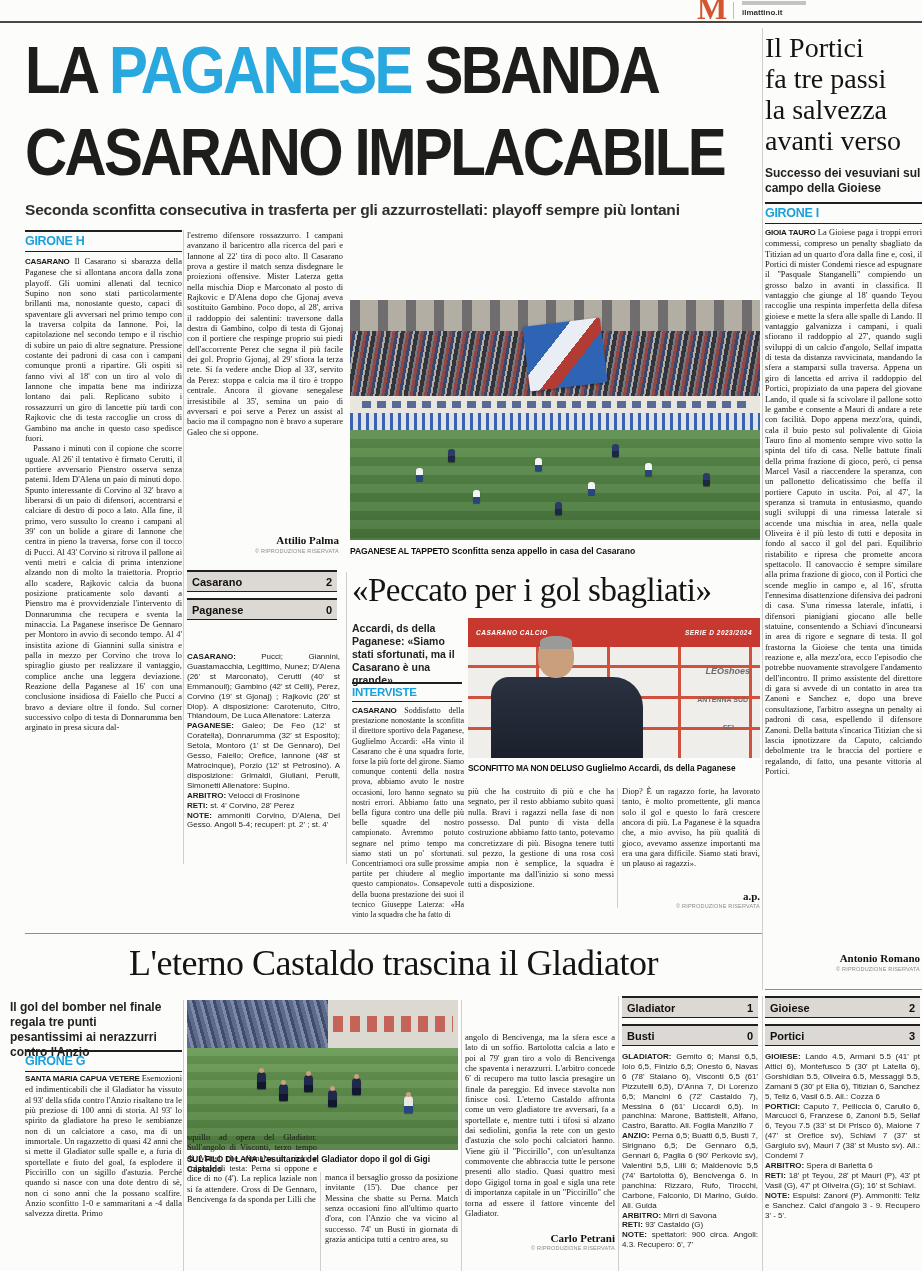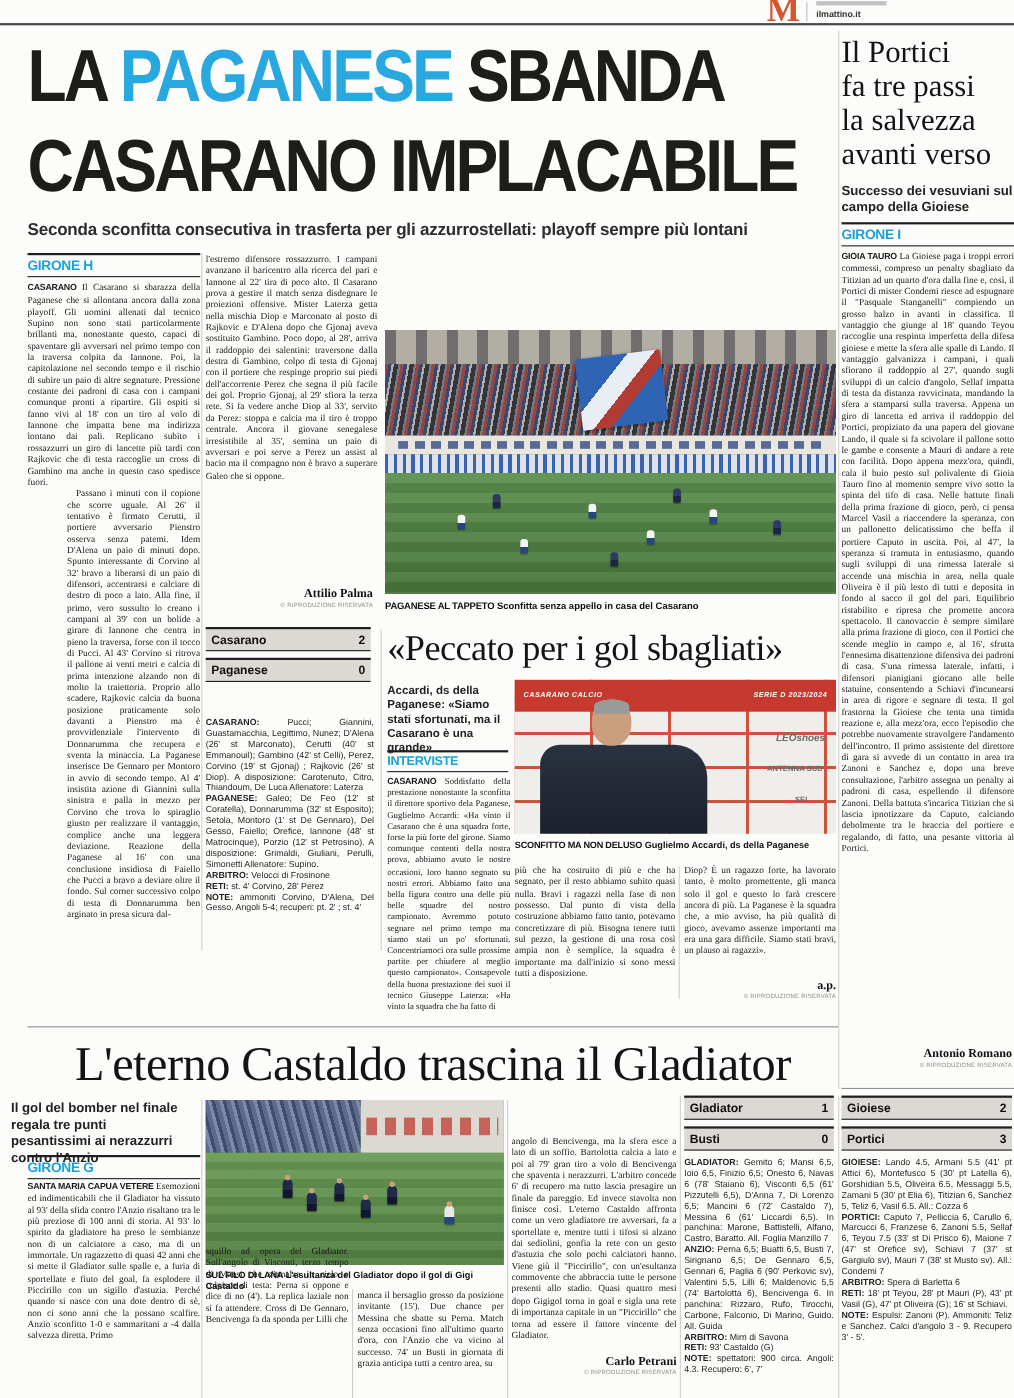--- a/index.html
+++ b/index.html
@@ -21,41 +21,41 @@
                  transform:scaleX(0.87);transform-origin:0 50%;line-height:80px;}
   .team-blue{color:#29a8e0;}
   .subhead{font-size:15.5px;font-weight:bold;color:#2e2e2e;letter-spacing:-0.2px;}
   
   .sec-label{font-weight:bold;font-size:12.5px;color:#1aa0dc;border-top:2px solid #1f1f1f;border-bottom:1px solid #1f1f1f;
              padding:2px 0 3px 0;letter-spacing:-0.3px;}
   
   .body-text{font-family:"Liberation Serif","DejaVu Serif",serif;font-size:8.5px;line-height:10.35px;
              text-align:justify;color:#181818;}
   .body-text p{margin:0 0 0 0;}
-  .body-text p.indent{text-indent:8px;margin-left:36px;}
+  .body-text p.indent{text-indent:8px;}
   .lead-word{font-family:"Liberation Sans",sans-serif;font-weight:bold;font-size:8px;letter-spacing:-0.2px;}
   .small-text{font-size:8px;line-height:10.2px;}
   .byline{font-family:"Liberation Serif",serif;font-weight:bold;font-size:11px;text-align:right;color:#111;}
   .copyright{font-size:5.5px;color:#8a8a8a;text-align:right;letter-spacing:0.2px;}
   
   .caption{font-size:8.6px;font-weight:bold;color:#101010;}
   .cap-lead{font-weight:bold;letter-spacing:-0.2px;}
   
   .score-row{display:flex;justify-content:space-between;align-items:center;height:19px;background:#dcd8d3;
              border-top:2px solid #1f1f1f;border-bottom:1px solid #1f1f1f;padding:0 5px;
              font-size:11px;font-weight:bold;color:#0f0f0f;margin-bottom:6px;}
   .lineups{font-size:8px;line-height:9.9px;color:#1f1f1f;text-align:justify;}
   .lineups p{margin:0;}
   .lineups .lbl{font-weight:bold;}
   
   .quote-headline{font-family:"Liberation Serif",serif;font-size:33px;color:#141414;letter-spacing:-0.5px;white-space:nowrap;}
   .int-standfirst{font-size:10.5px;line-height:13px;font-weight:bold;color:#222;}
   .r-headline{font-family:"Liberation Serif",serif;font-size:28px;line-height:31px;color:#141414;}
   .r-standfirst{font-size:12px;line-height:15px;font-weight:bold;color:#222;}
-  .b-headline{font-family:"Liberation Serif",serif;font-size:44px;color:#141414;text-align:center;letter-spacing:-0.5px;}
+  .b-headline{font-family:"Liberation Serif",serif;font-size:36px;color:#141414;text-align:center;letter-spacing:-0.5px;}
   .b-standfirst{font-size:12px;line-height:15px;font-weight:bold;color:#222;}
   
   .photo1{background:#7a7a72;}
   .p1-building{position:absolute;left:0;top:0;width:100%;height:13%;background:#b3aea4;
     background-image:repeating-linear-gradient(90deg,rgba(45,45,58,.5) 0 10px,transparent 10px 28px);}
   .p1-crowd{position:absolute;left:0;top:13%;width:100%;height:27%;
     background-image:repeating-linear-gradient(100deg,rgba(150,62,62,.85) 0 3px,rgba(44,62,108,.85) 3px 6px,
       rgba(214,209,198,.6) 6px 8px,rgba(34,34,46,.8) 8px 12px,rgba(120,120,130,.7) 12px 14px);}
   .p1-flag{position:absolute;left:43%;top:9%;width:19%;height:27%;transform:rotate(-7deg);border-radius:2px;
     background:linear-gradient(135deg,#2f63b4 0 34%,#e9edf4 34% 52%,#b23b34 52% 64%,#2f63b4 64% 100%);

